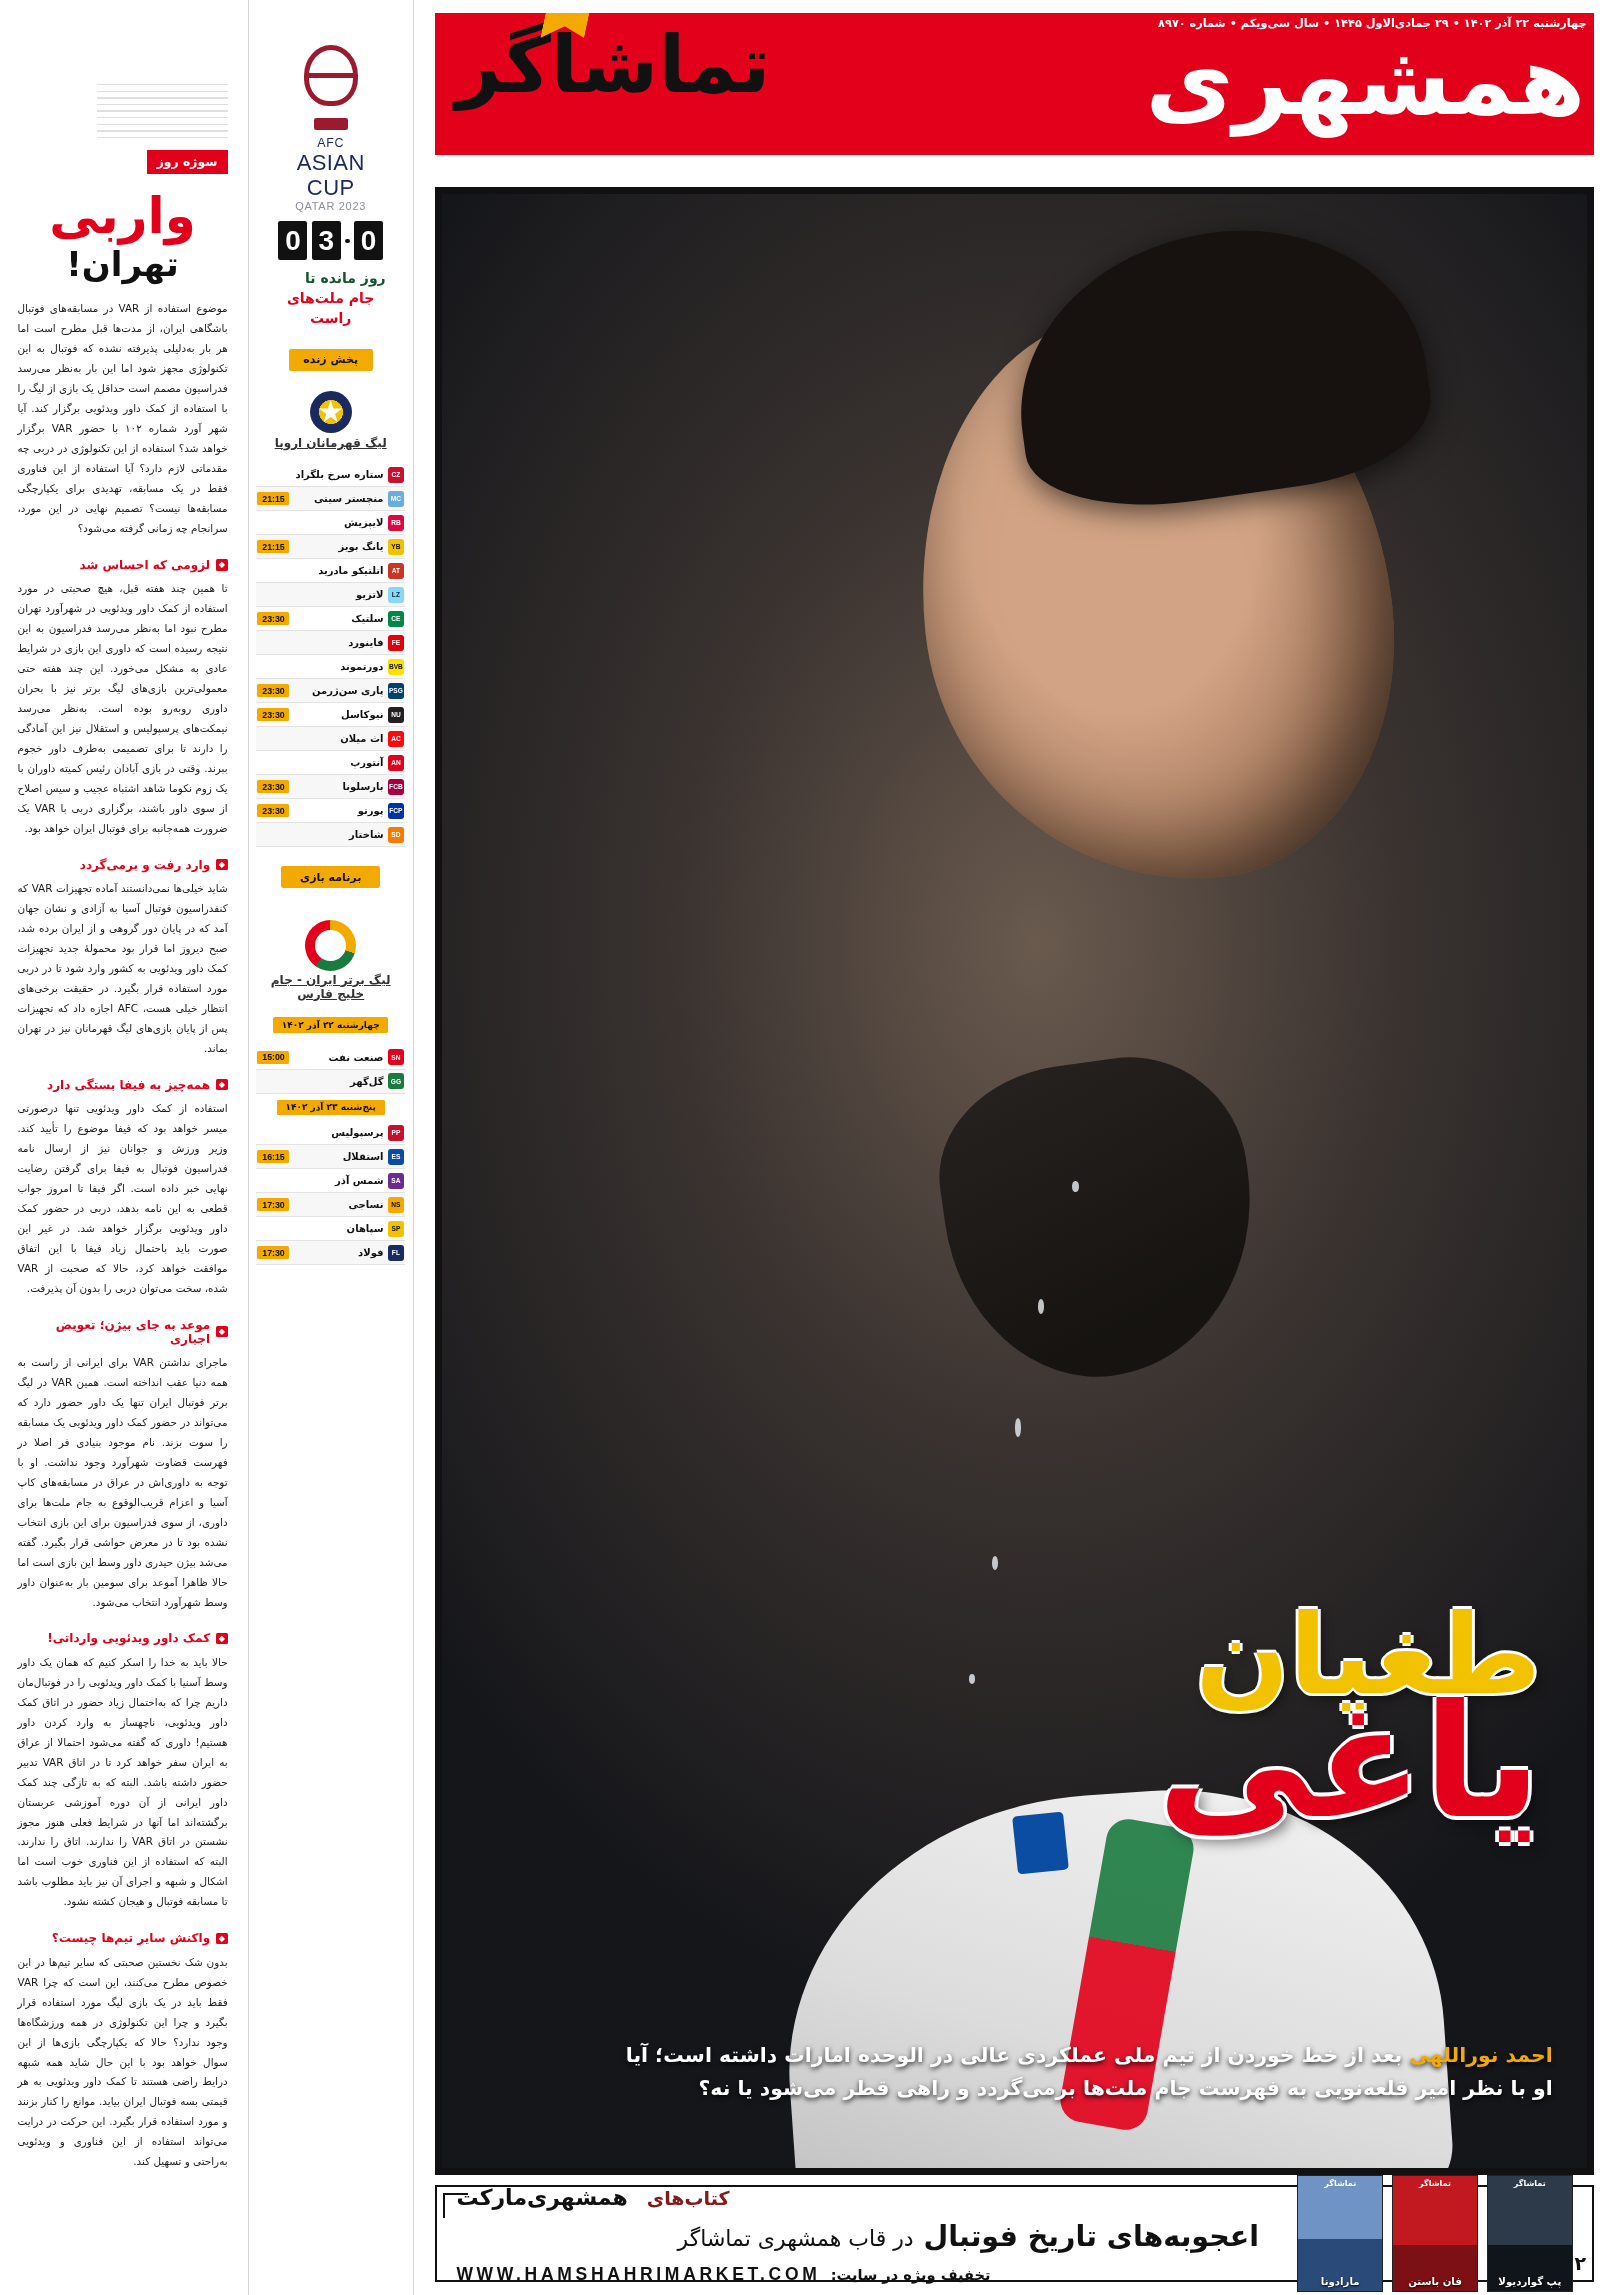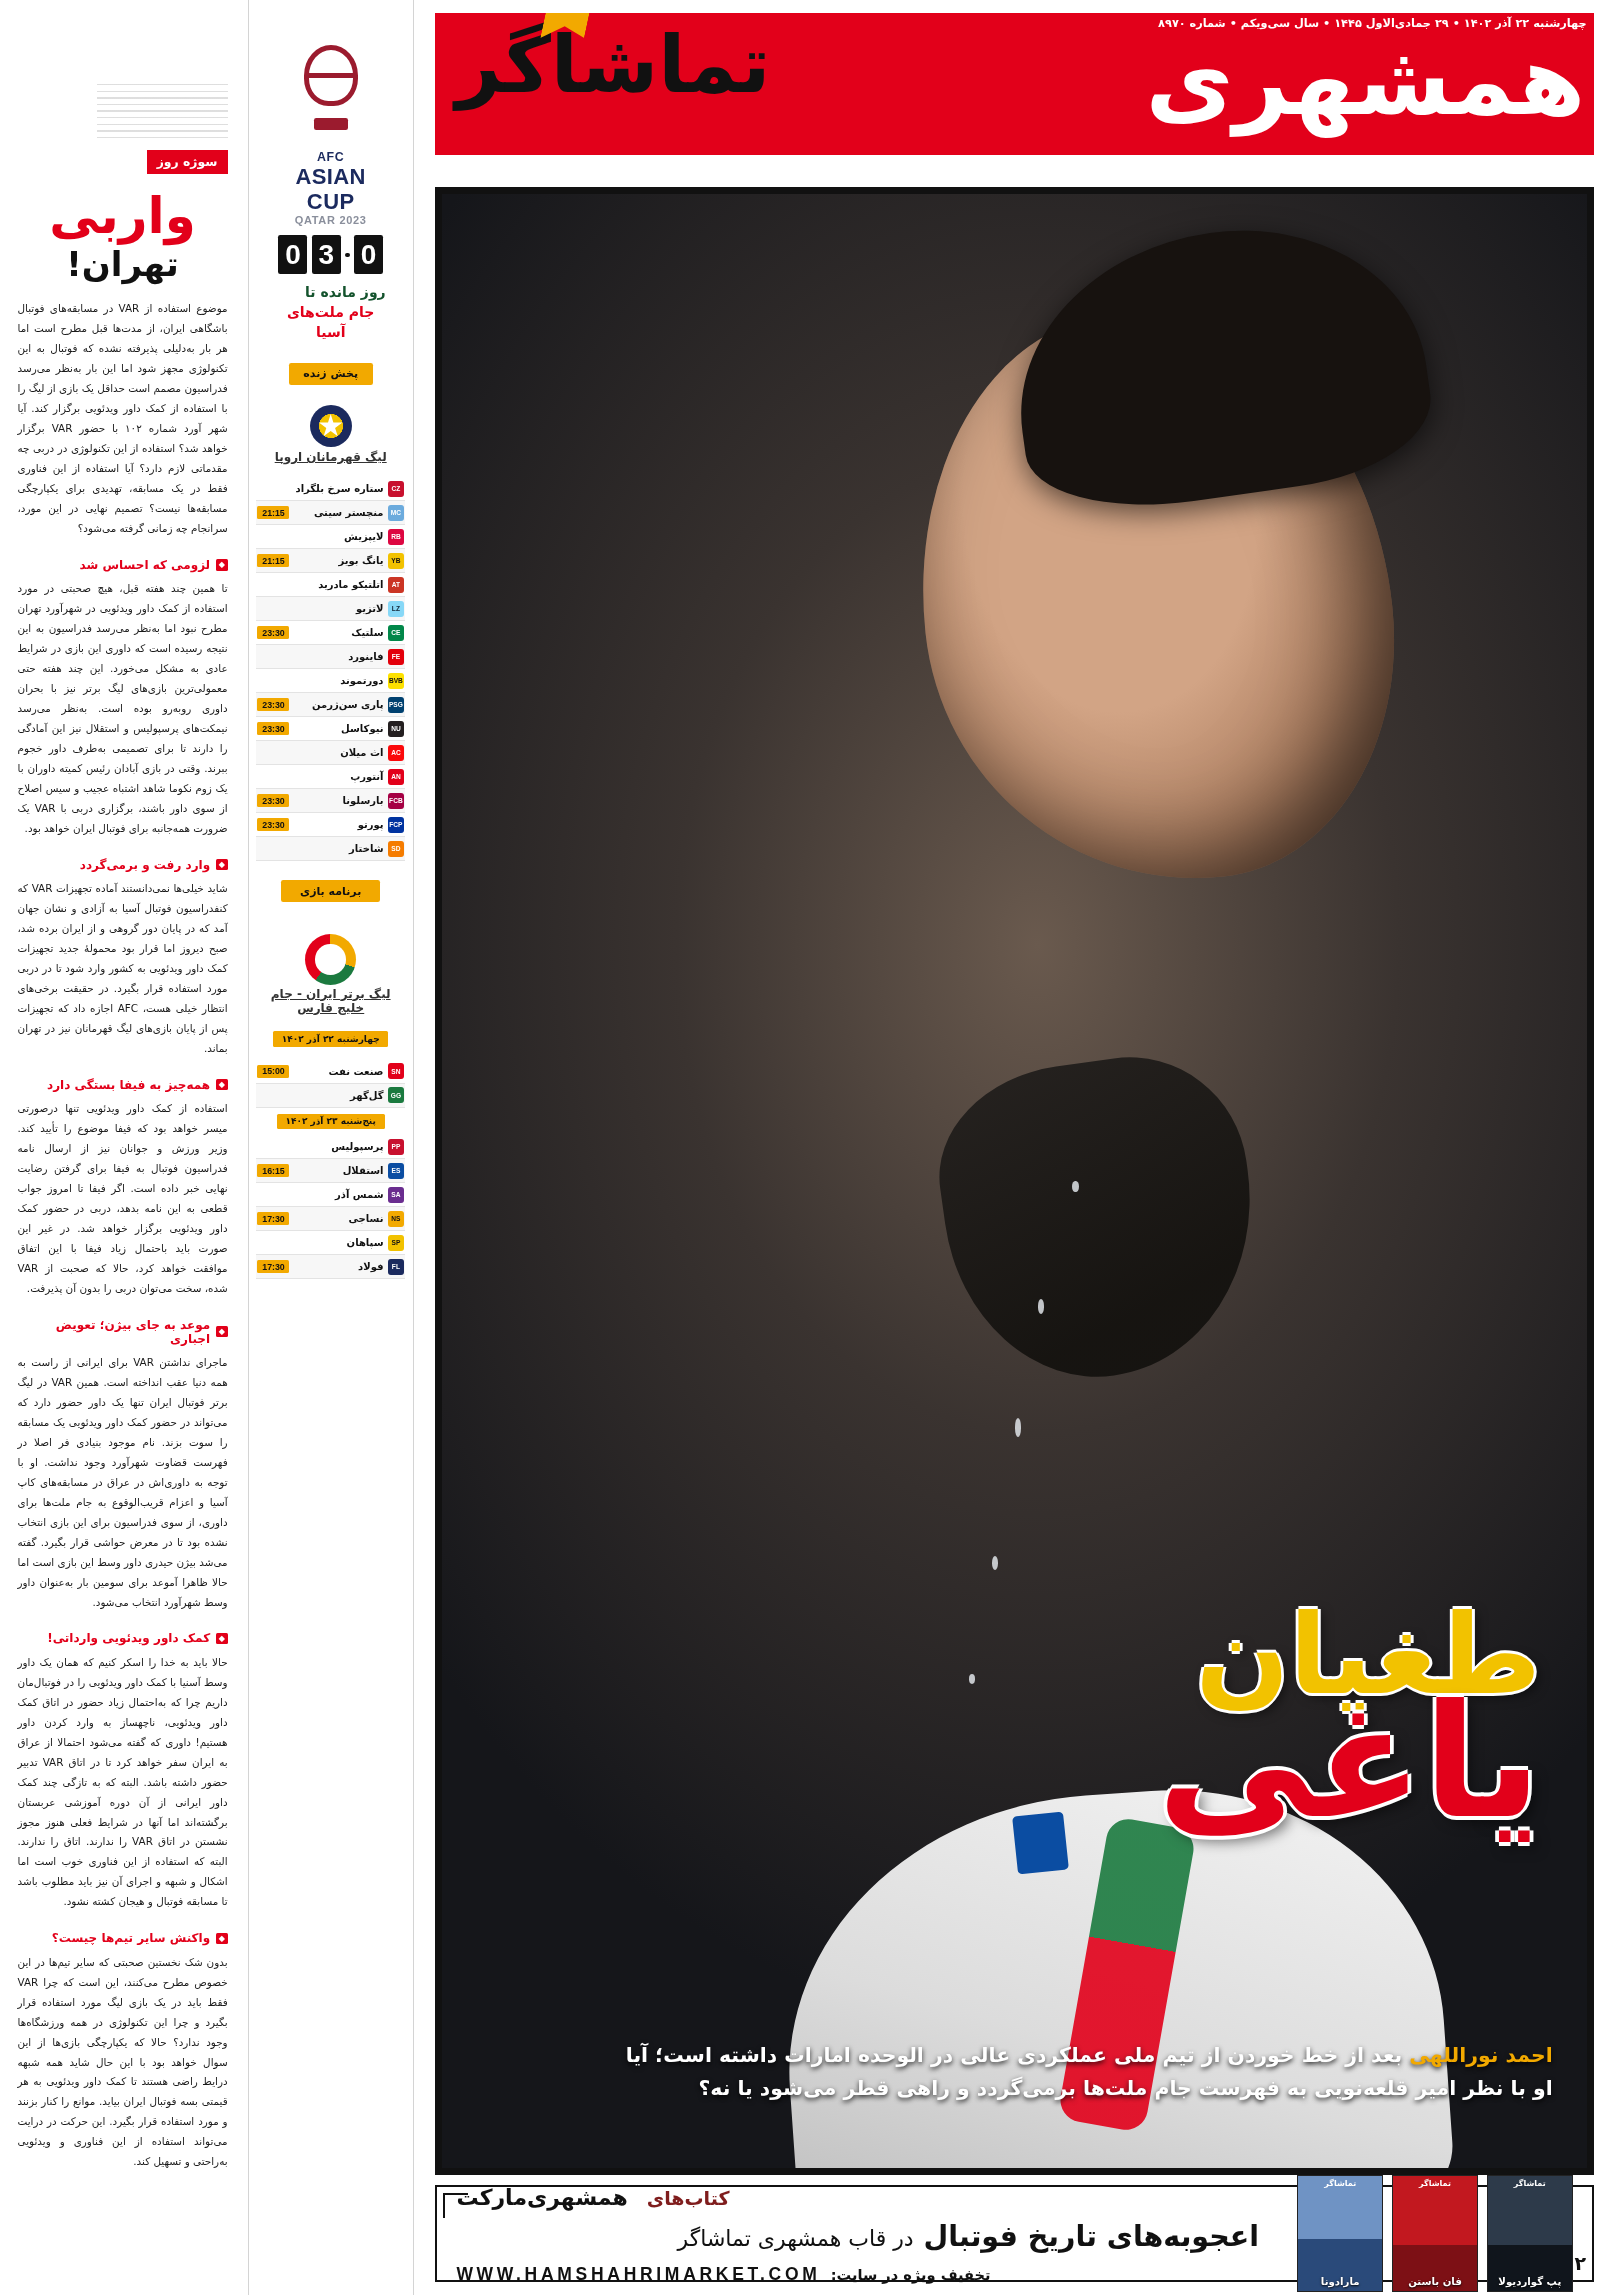--- a/index.html
+++ b/index.html
@@ -117,24 +117,24 @@
     border: 5.1px solid #9b1b2e;
     border-radius: 50% 50% 45% 45%;
     background: linear-gradient(180deg,#fff 0 45%, #9b1b2e 45% 55%, #fff 55%);
   }
   .acup-trophy .base {
     position: absolute; left: 50%; bottom: 0; transform: translateX(-50%);
     width: 34px; height: 11.7px; background: #9b1b2e; border-radius: 2.2px;
   }
   .acup-title {
     font-family: "Liberation Sans", sans-serif;
-    font-weight: bold;
+    font-weight: normal;
     color: #1b2a5e;
     line-height: 1.12;
-    margin-top: 21px;
+    margin-top: 7px;
   }
   .acup-title .s1 { font-size: 12.4px; letter-spacing: 0.7px; }
   .acup-title .s2 { font-size: 22px; letter-spacing: 0.4px; }
   .acup-title .s3 { font-size: 11px; color: #8a8f9c; letter-spacing: 0.7px; }
 
   .countdown {
     margin-top: 8.8px;
     display: flex; gap: 4.4px; justify-content: center; align-items: center;
   }
   .cd-digit {
@@ -562,21 +562,21 @@
       </div>
       <div class="countdown">
         <div class="cd-digit">0</div>
         <div class="cd-sep"></div>
         <div class="cd-digit">3</div>
         <div class="cd-digit">0</div>
       </div>
       <div class="cd-label">
         <div class="dark">روز مانده تا</div>
         <div>جام ملت‌های</div>
-        <div>آسیا</div>
+        <div>راست</div>
       </div>
     </div>
 
     <div class="tag-chip">پخش زنده</div>
 
     <div class="rail-sec-head">
       <div class="ucl-logo"></div>
       <div class="rail-sec-label">لیگ قهرمانان اروپا</div>
     </div>
 

